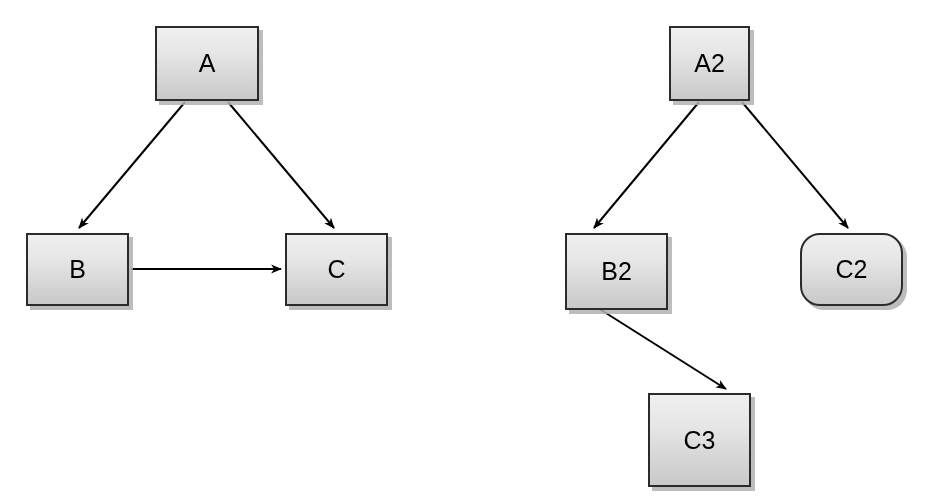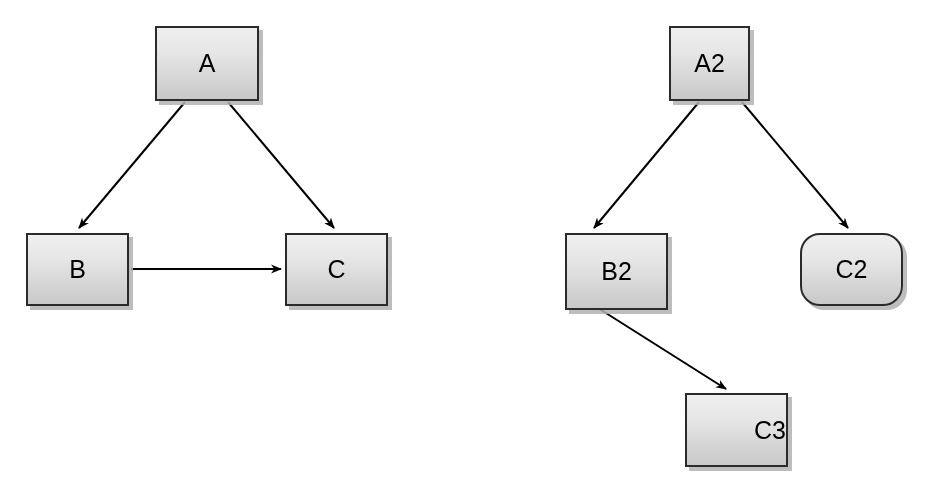--- a/index.html
+++ b/index.html
@@ -80,18 +80,18 @@
       </div>
       <div class="node" style="left: 669px; top: 26px; width: 81px; height: 75px; text-align: right;">
         <span class="node-label">A2</span>
       </div>
       <div class="node" style="left: 565px; top: 233px; width: 103px; height: 77px;">
         <span class="node-label">B2</span>
       </div>
       <div class="node" style="left: 800px; top: 233px; width: 103px; height: 73px; border-radius: 20px;">
         <span class="node-label">C2</span>
       </div>
-      <div class="node" style="left: 685px; top: 393px; width: 103px; height: 74px; justify-content: flex-end;">
+      <div class="node" style="left: 648px; top: 393px; width: 103px; height: 94px;">
         <span class="node-label">C3</span>
       </div>
     </div>
 
 </div>
 
 </body></html>

